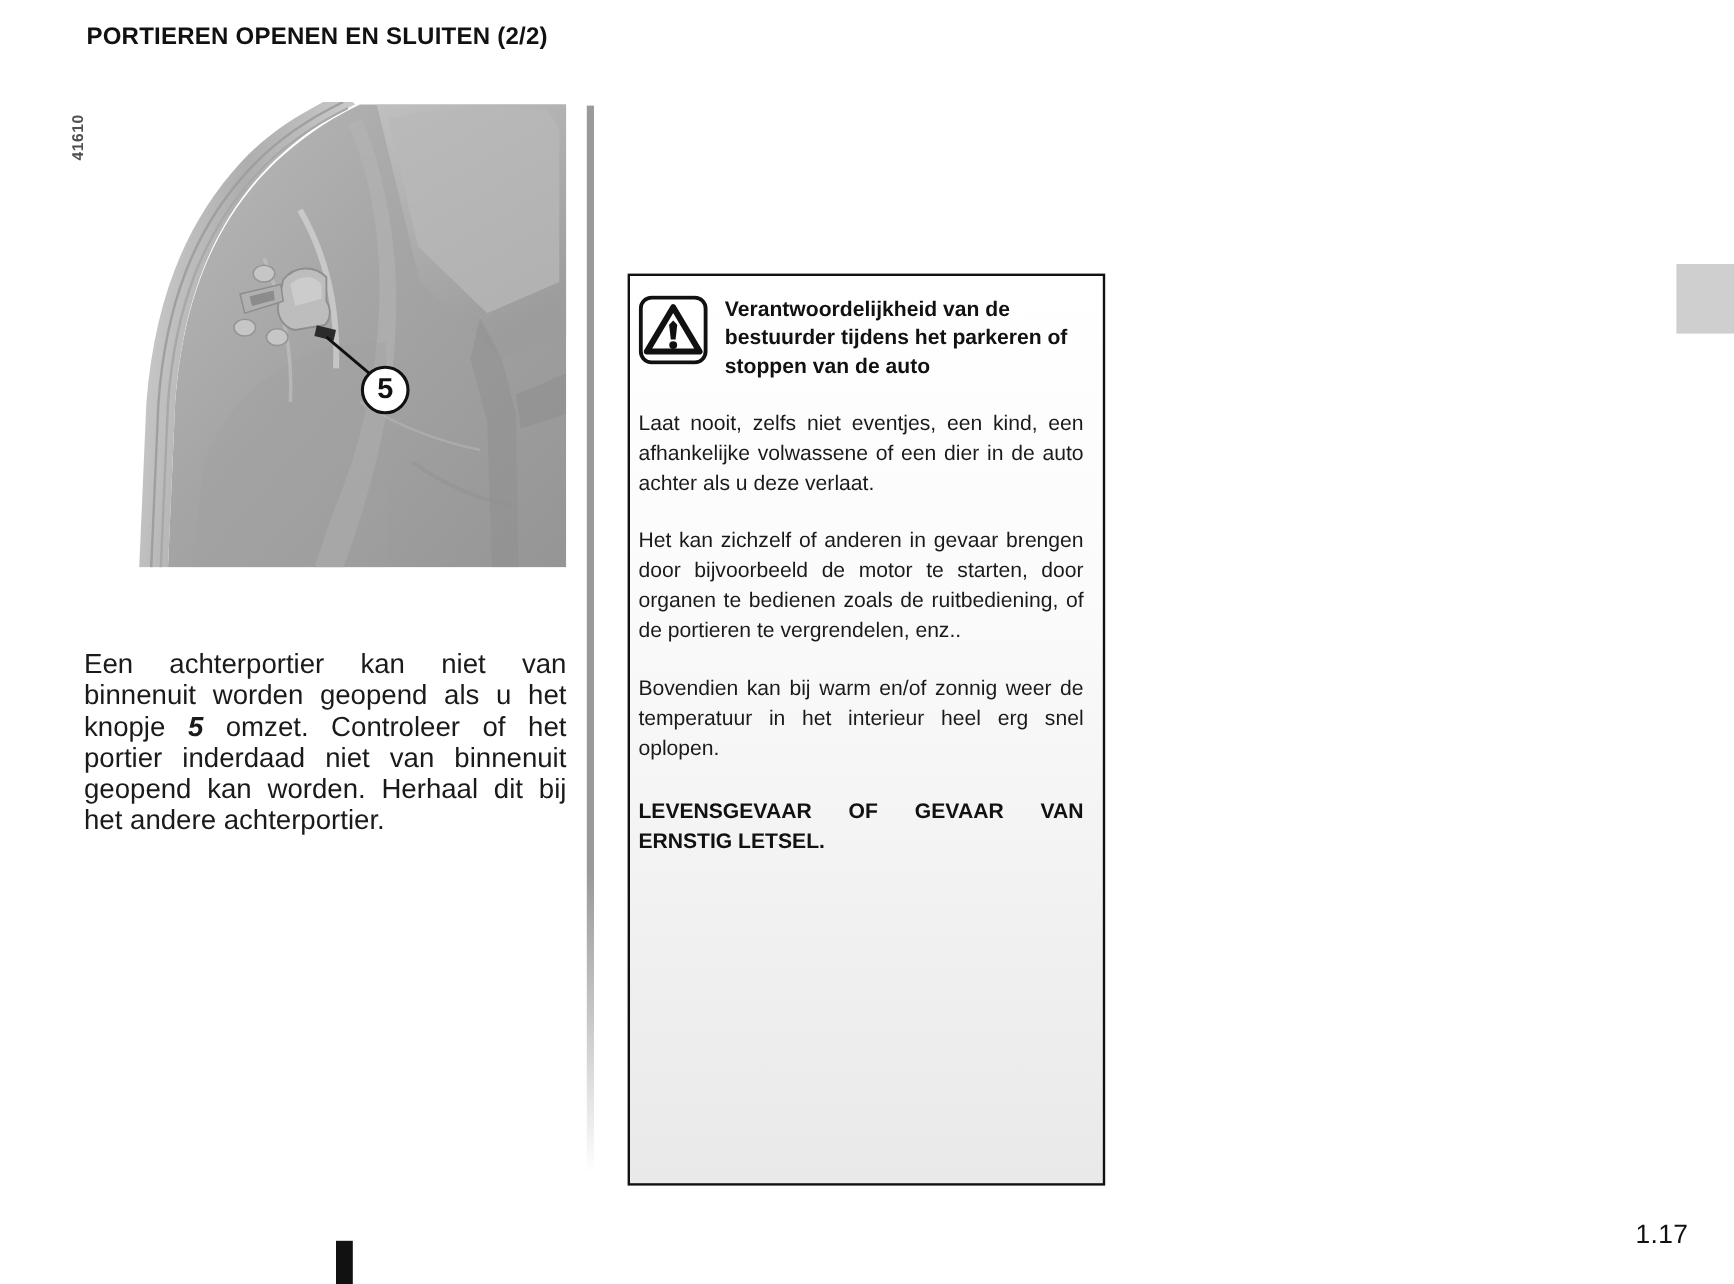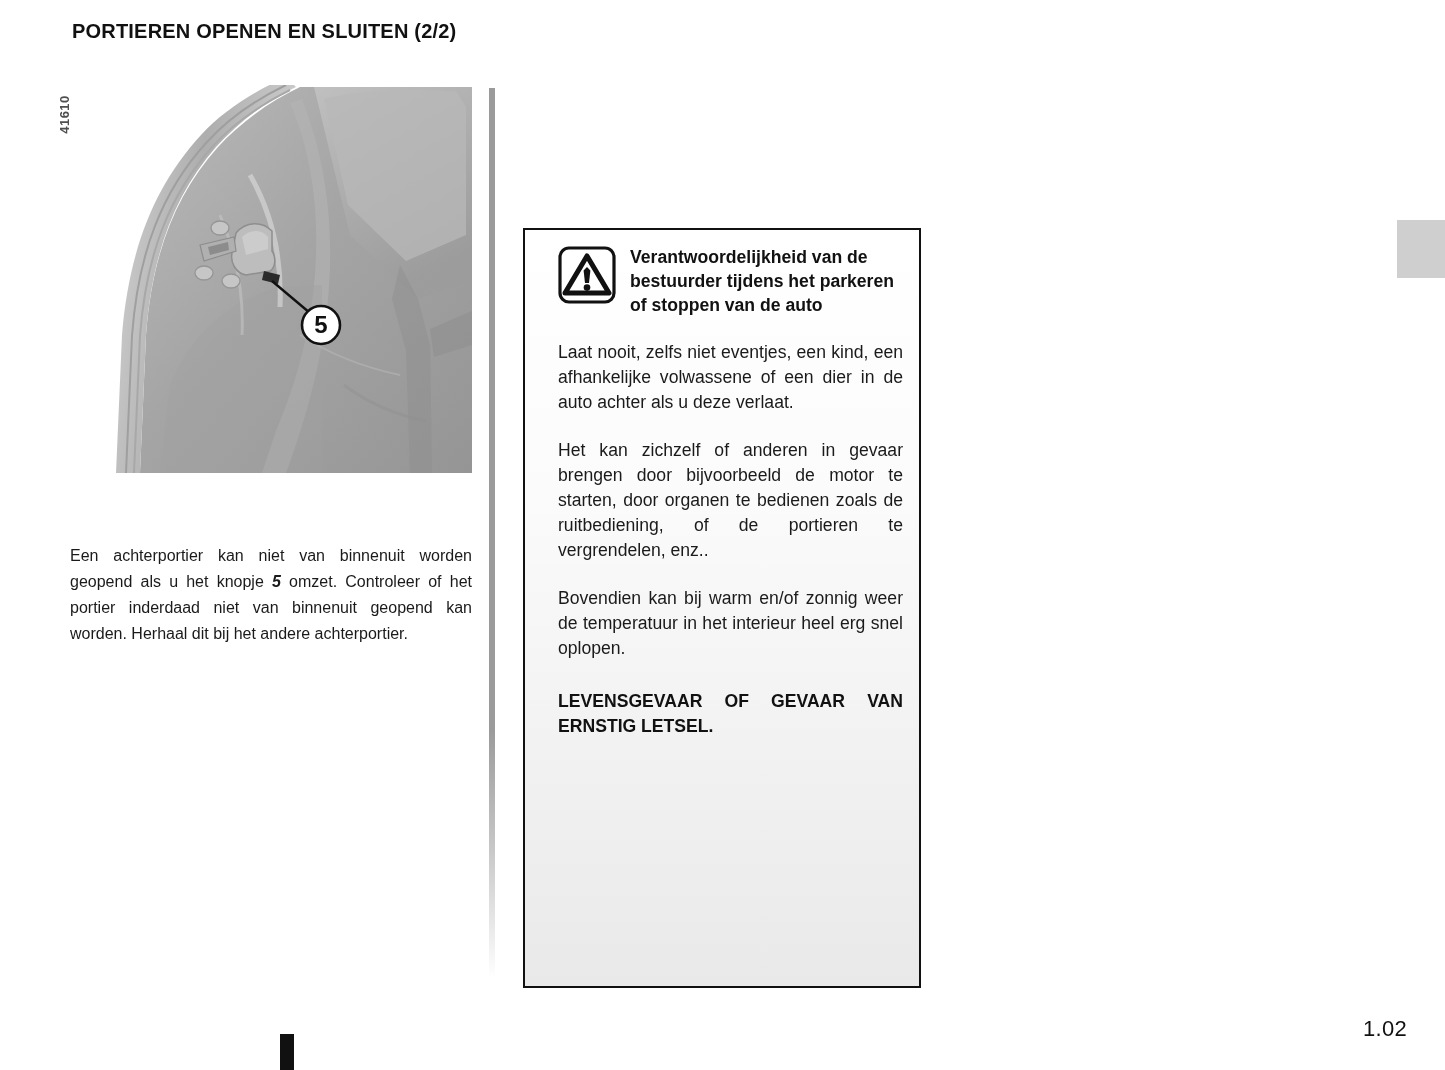--- a/index.html
+++ b/index.html
@@ -72,23 +72,23 @@
     top: 400px;
     font-size: 22.5px;
     font-weight: bold;
     color: #111111;
     white-space: nowrap;
   }
 
   .body-para {
     position: absolute;
     left: 0px;
-    top: 442px;
+    top: 432px;
     width: 402px;
-    font-size: 16px;
+    font-size: 23px;
     line-height: 26px;
     text-align: justify;
     color: #1a1a1a;
   }
   .body-para b { font-weight: bold; font-style: italic; }
 
   
   .divider {
     position: absolute;
     left: 489px;
@@ -103,21 +103,21 @@
   
   .warn-box {
     position: absolute;
     left: 523px;
     top: 228px;
     width: 398px;
     height: 760px;
     border: 2px solid #111111;
     background: linear-gradient(to bottom, #ffffff 0%, #fbfbfb 35%, #e9e9e9 100%);
     box-sizing: border-box;
-    padding: 14px 16px 0 33px;
+    padding: 14px 16px 0 7px;
   }
 
   .warn-head {
     display: flex;
     align-items: flex-start;
     gap: 14px;
   }
 
   .warn-icon {
     flex: 0 0 auto;
@@ -296,15 +296,15 @@
 
   <p class="warn-p">Het kan zichzelf of anderen in gevaar brengen door bijvoorbeeld de motor te starten, door organen te bedienen zoals de ruitbediening, of de portieren te vergrendelen, enz..</p>
 
   <p class="warn-p">Bovendien kan bij warm en/of zonnig weer de temperatuur in het interieur heel erg snel oplopen.</p>
 
   <p class="warn-final">LEVENSGEVAAR OF GEVAAR VAN ERNSTIG LETSEL.</p>
 </div>
 
 <div class="edge-tab"></div>
 
-<div class="page-number">1.02</div>
+<div class="page-number">1.17</div>
 
 <div class="bottom-mark"></div>
 
 </body></html>

